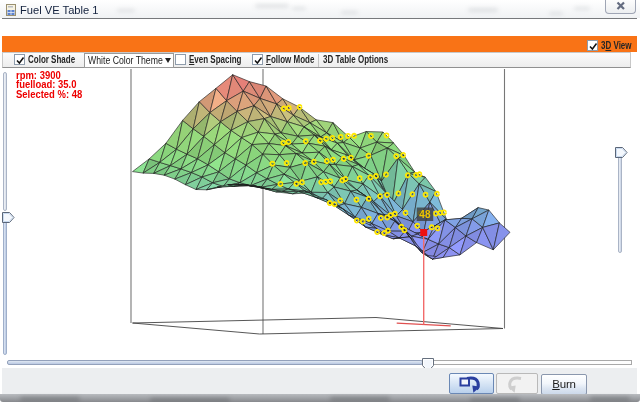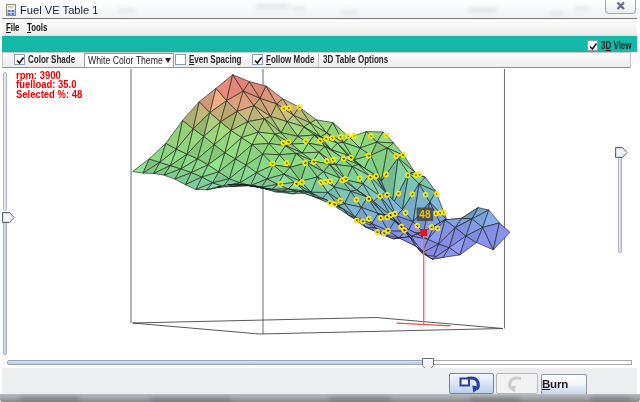--- a/index.html
+++ b/index.html
@@ -17,21 +17,21 @@
 #titletext { position:absolute; left:20px; top:3.5px; font-size:11.5px; color:#13213d; transform:scaleX(0.97); transform-origin:0 0; }
 #closebtn { position:absolute; left:605px; top:0; width:31px; height:14px;
   background:linear-gradient(#fdfdfd,#eceef0); border:1px solid #9fa5b4; border-top:none;
   border-radius:0 0 4px 4px; }
 
 
 #content { position:absolute; left:2px; top:18px; width:635px; height:376px; background:#fff; border-top:1px solid #77797c; }
 #menubar { position:absolute; left:0px; top:0px; width:635px; height:17px;
   background:linear-gradient(#fdfdfd,#ececec); border-bottom:1px solid #e0e0e0; }
 .menuitem { position:absolute; top:3px; font-size:10px; font-weight:700; color:#111; transform:scaleX(0.78); transform-origin:0 0; }
-#row2 { position:absolute; left:0px; top:17px; width:635px; height:16px; background:#14b8a6; }
+#row2 { position:absolute; left:0px; top:17px; width:635px; height:16px; background:#f97316; }
 #toolbar { position:absolute; left:0px; top:33px; width:629px; height:16px;
   background:linear-gradient(#fbfbfb,#ededed); border:1px solid #c8c8c8; border-bottom:1px solid #909090;padding-left:32px; }
 .cb { position:absolute; width:11px; height:11px; background:#fff; border:1px solid #8e9cac; }
 .cb svg { position:absolute; left:0px; top:0px; }
 .cblabel { position:absolute; font-size:10px; font-weight:700; color:#262626; white-space:nowrap; transform:scaleX(0.8); transform-origin:0 50%; }
 #combo, #combo2 { position:absolute; left:81px; top:0px; width:90px; height:15px; background:#fff; border:1px solid #9a9a9a; font-size:10px; color:#222; white-space:nowrap; }
 #combotext { position:absolute; left:2.5px; top:1px; transform:scaleX(0.87); transform-origin:0 50%; }
 #comboarrow { position:absolute; right:2px; top:4px; width:0; height:0; border-left:3.5px solid transparent; border-right:3.5px solid transparent; border-top:5px solid #222; }
 .u { text-decoration:underline; }
 
@@ -42,21 +42,21 @@
 
 .vtrack { position:absolute; width:4px; border:1px solid #aab4c6; background:linear-gradient(90deg,#eef1f6,#c9d4e6); border-radius:2px; }
 .thumbr { position:absolute; width:12px; height:11px; }
 #bslider-track-l { position:absolute; left:7px; top:360px; width:416px; height:5px; background:linear-gradient(#dfe7f2,#b9c8e2); border:1px solid #93a1bb; border-radius:2px; }
 #bslider-track-r { position:absolute; left:423px; top:360px; width:209px; height:5px; background:#fdfdfd; border:1px solid #a9a9a9; border-left:none; }
 
 
 #buttonbar { position:absolute; left:2px; top:368px; width:635px; height:26px; background:#eceef0; }
 .btn { position:absolute; top:5px; height:21px; border:1px solid #8a97ad; border-radius:2px;
   background:linear-gradient(#ffffff 0%, #f2f6fb 45%, #dde6f2 70%, #ccd9ea 100%);
-  font-size:11.5px; font-weight:bold; color:#1c1c1c; text-align:left; line-height:19px; letter-spacing:-0.2px; }
+  font-size:11.5px; font-weight:normal; color:#1c1c1c; text-align:center; line-height:19px; letter-spacing:-0.2px; }
 </style></head><body>
 <div id="win">
 
   <div id="titlebar">
     <div class="tblob" style="left:117px;top:9px;width:18px;height:3px;"></div>
     <div class="tblob" style="left:255px;top:4px;width:34px;height:4px;"></div>
     <div class="tblob" style="left:292px;top:7px;width:14px;height:3px;"></div>
     <div class="tblob" style="left:341px;top:11px;width:17px;height:3px;"></div>
     <div class="tblob" style="left:468px;top:8px;width:30px;height:4px;"></div>
     <div class="tblob" style="left:549px;top:12px;width:14px;height:3px;"></div>
@@ -70,24 +70,20 @@
     <rect x="3" y="3" width="5" height="1.5" fill="#b8bcc4"></rect>
   </svg></div>
   <div id="titletext">Fuel VE Table 1</div>
   <div id="closebtn">
       <svg width="29" height="12" style="position:absolute;left:0;top:0;">
     <path d="M 11.5 2.5 L 18 9 M 18 2.5 L 11.5 9" stroke="#646c80" stroke-width="2.2"></path>
   </svg>
     </div>
 
   <div id="content">
-    <div id="menubar">
-      <div class="menuitem" style="left:4px;"><span class="u">F</span>ile</div>
-      <div class="menuitem" style="left:25px;"><span class="u">T</span>ools</div>
-    </div>
     <div id="row2">
       <div class="cb" style="left:585px;top:4px;">
           <svg width="11" height="11">
             <path d="M 2 5.5 L 4.4 8 L 8.5 2.5" stroke="#111" stroke-width="1.5" fill="none"></path>
           </svg>
         </div>
       <div class="cblabel" style="left:599px;top:4px;">3<span class="u">D</span> View</div>
     </div>
     <div id="toolbar">
       <div class="cb" style="left:11px;top:1px;">

